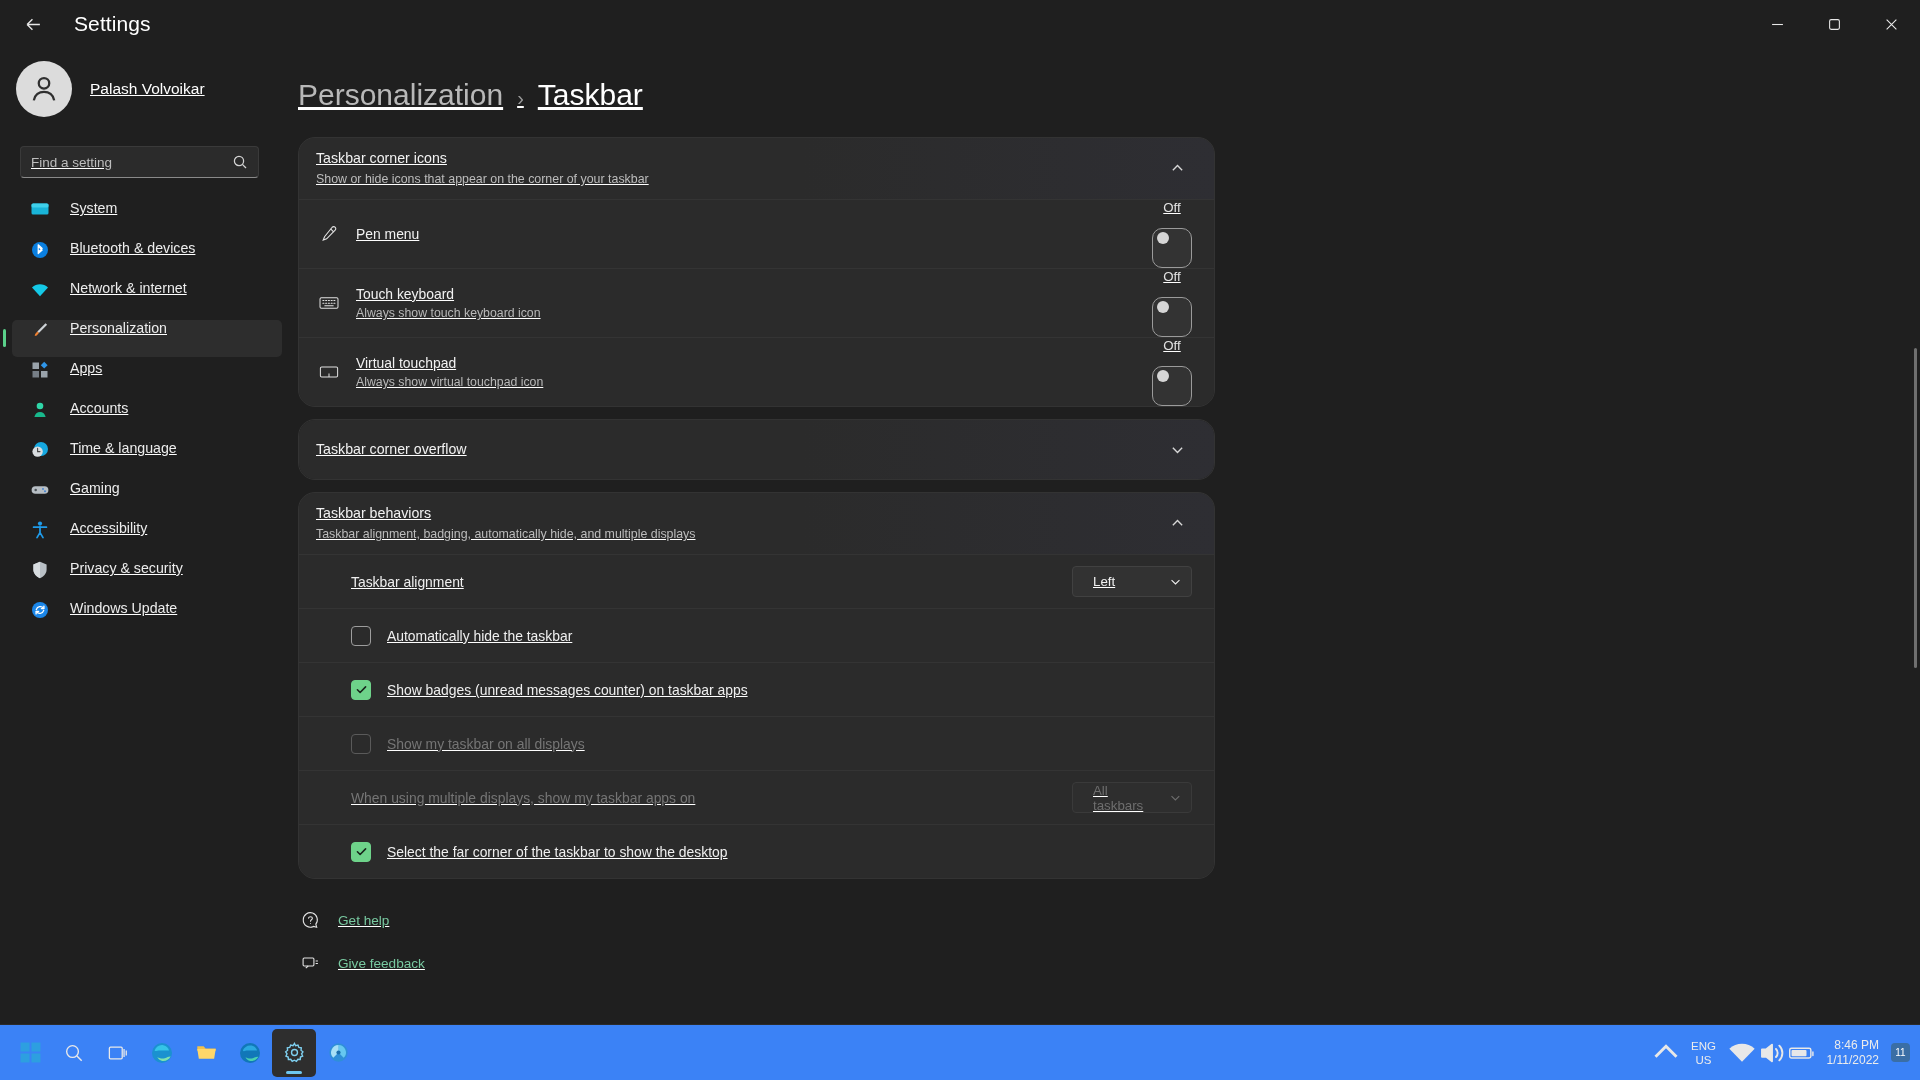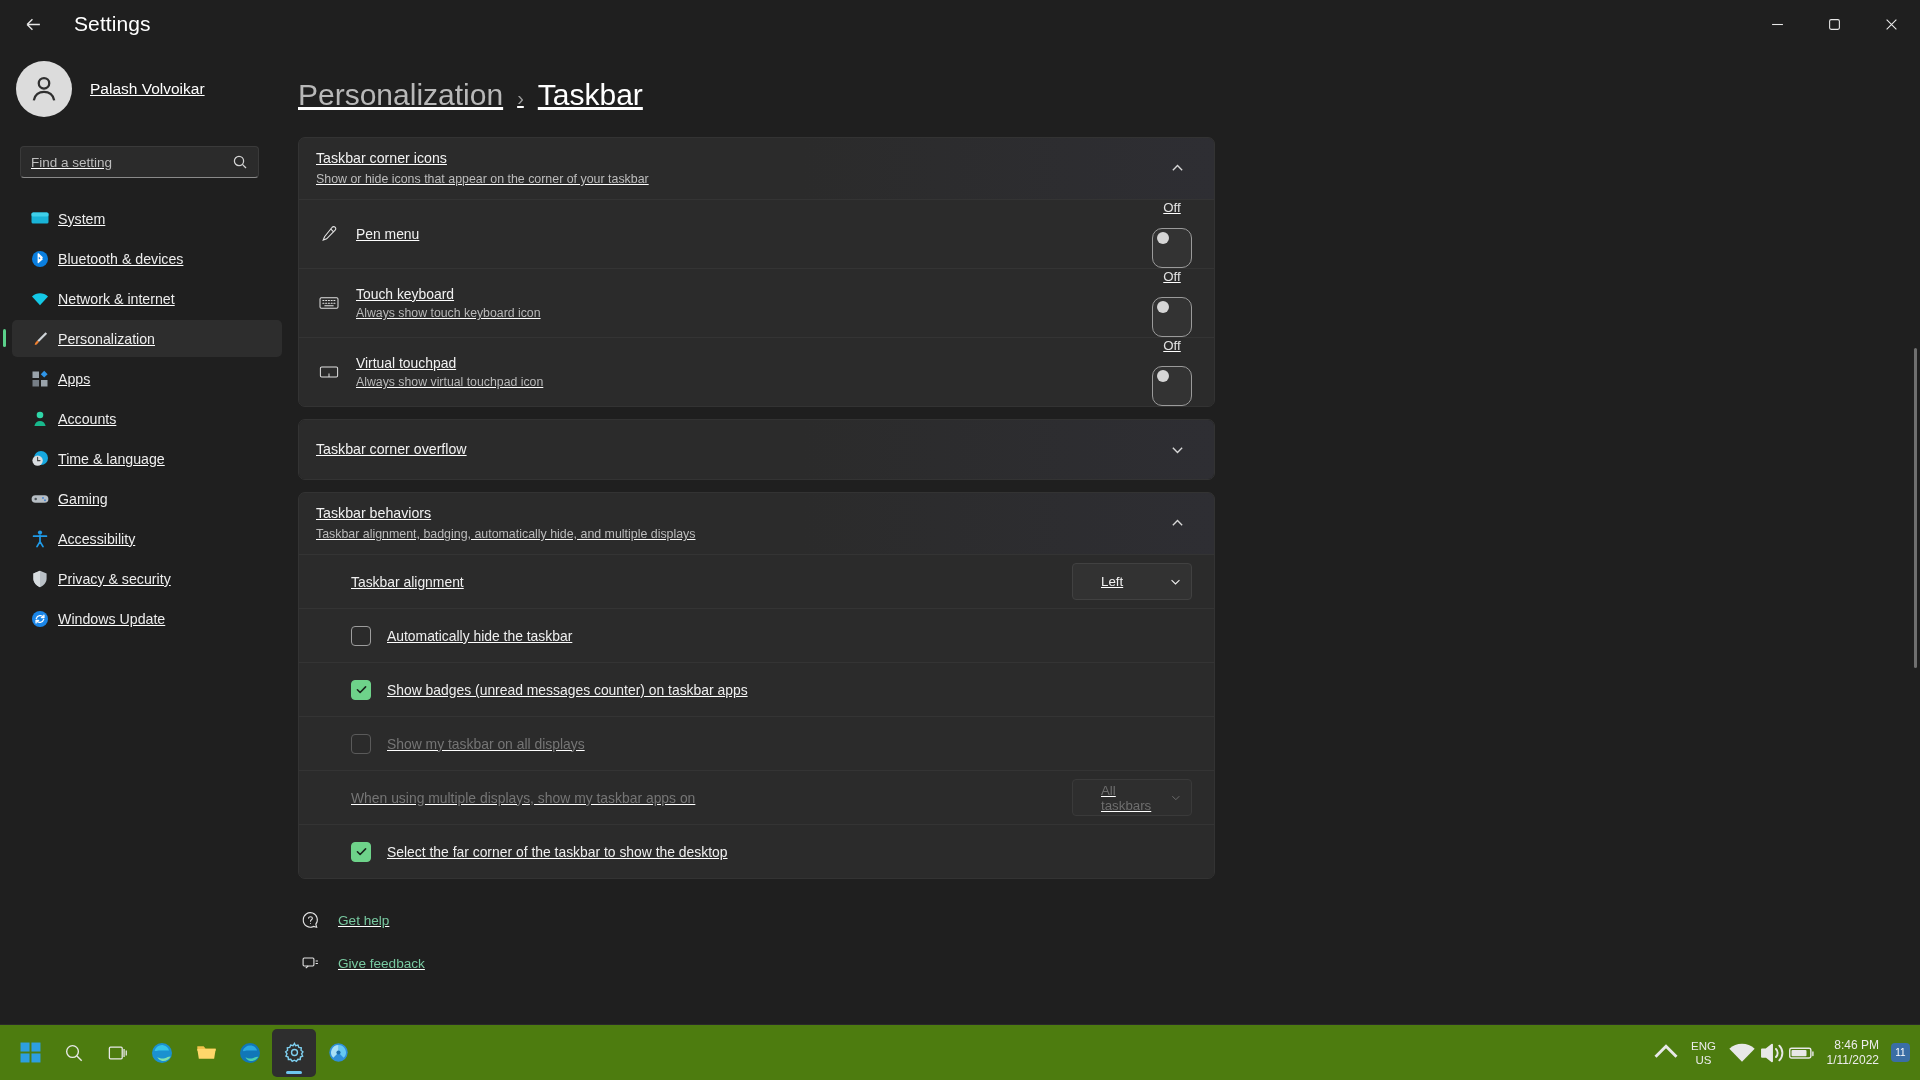--- a/index.html
+++ b/index.html
@@ -32,35 +32,35 @@
   .avatar svg { width:34px; height:34px; }
   .pname { font-size:15.5px; color:#ffffff; }
 
   .searchwrap { margin:24px 0 0 20px; width:239px; height:32px; background:#2b2b2b; border:1px solid #3a3a3a;
                 border-bottom:1px solid #8a8a8a; border-radius:4px; display:flex; align-items:center; padding:0 10px; }
   .searchwrap input { flex:1; background:transparent; border:none; outline:none; color:#c4b5fd; font-size:13.5px; font-family:inherit; }
   .searchwrap input::placeholder { color:#bdbdbd; }
   .searchwrap .sicon { width:16px; height:16px; color:#d4d4d4; display:flex; }
 
   .navlist { margin-top:22px; }
-  .navitem { position:relative; display:flex; align-items:center; gap:8px; height:37px; margin:0 0 3px 12px;
+  .navitem { position:relative; display:flex; gap:20px; height:37px; margin:0 0 3px 12px;
              padding-left:18px; border-radius:5px; font-size:14.2px; color:#ededed; }
   .navitem .nicon { width:20px; height:20px; display:flex; align-items:center; justify-content:center; flex:0 0 20px; }
   .navitem.active { background:#2d2d2d; }
   .navitem.active::before { content:""; position:absolute; left:-9px; top:9px; width:3px; height:18px; background:#5ad18a; border-radius:2px; }
 
   
   .content { flex:1; min-width:0; position:relative; overflow:hidden; padding-right:18px; }
   .crumbs { display:flex; align-items:baseline; gap:14px; padding:30px 0 0 0; margin-left:0; }
   .crumb-a { font-size:30px; color:#b8b8b8; }
   .crumb-sep { font-size:20px; color:#9a9a9a; }
   .crumb-b { font-size:30px; color:#ffffff; }
 
   .cards { margin-top:25px; width:917px; }
-  .card { background:#2b2b2b; border:1px solid #333333; border-radius:7px; overflow:hidden; margin-bottom:12px; }
+  .card { background:#2b2b2b; border:1px solid #333333; border-radius:17px; overflow:hidden; margin-bottom:12px; }
   .card-head { display:flex; align-items:center; min-height:59px; padding:11px 22px 11px 17px;
                background:linear-gradient(90deg,#2b2b2b 0%,#2b2b2b 55%,#2e2e33 100%); }
   .ch-text { flex:1; }
   .ch-title { font-size:14.2px; color:#f2f2f2; line-height:19px; }
   .ch-sub { font-size:12.4px; color:#bcbcbc; margin-top:3px; line-height:17px; }
   .chev { width:30px; height:30px; display:flex; align-items:center; justify-content:center; color:#d8d8d8; }
   .chev svg { width:13px; height:13px; }
 
   .row { display:flex; align-items:center; min-height:54px; padding:0 22px 0 17px; border-top:1px solid #343434; background:#2b2b2b; }
   .row.indent { padding-left:52px; }
@@ -76,35 +76,35 @@
   .toggle { width:40px; height:20px; border-radius:10px; border:1px solid #9b9b9b; background:#333333;
             position:relative; flex:0 0 40px; }
   .toggle .knob { position:absolute; width:12px; height:12px; border-radius:50%; background:#d6d6d6; top:3px; left:4px; }
 
   .cb { width:20px; height:20px; border-radius:4px; border:1px solid #9d9d9d; background:transparent;
         flex:0 0 20px; margin-right:16px; display:flex; align-items:center; justify-content:center; }
   .cb.checked { background:#6ed38a; border-color:#6ed38a; }
   .cb.checked svg { width:13px; height:13px; color:#18251c; }
   .cb.dis { border-color:#5a5a5a; }
 
-  .select { height:37px; min-width:120px; background:#323232; border:1px solid #414141; border-radius:4px;
-            display:flex; align-items:center; justify-content:space-between; padding:0 10px 0 28px; gap:10px;
+  .select { height:31px; min-width:120px; background:#323232; border:1px solid #414141; border-radius:4px;
+            display:flex; align-items:center; justify-content:space-between; padding:0 10px 0 20px; gap:10px;
             font-size:13.3px; color:#f0f0f0; }
   .select.dis { color:#6e6e6e; background:#2e2e2e; border-color:#3a3a3a; }
   .select svg { width:11px; height:11px; }
 
   .footer { margin-top:26px; margin-left:2px; }
   .flink { display:flex; align-items:center; gap:18px; height:31px; margin-bottom:12px; }
   .flink .fi { width:20px; height:20px; color:#e4e4e4; display:flex; align-items:center; justify-content:center; }
   .flink .ft { font-size:13.6px; color:#78c8a0; }
 
   .scrollbar { position:absolute; right:3px; top:300px; width:3px; height:320px; background:#6f6f6f; border-radius:2px; }
 
   
-  .taskbar { height:56px; flex:0 0 56px; background:#4d7c0f; display:flex; align-items:center;
+  .taskbar { height:56px; flex:0 0 56px; background:#3b82f6; display:flex; align-items:center;
              border-top:1px solid #2a2a2a; position:relative; }
   .tb-left { display:flex; align-items:center; gap:0; margin-left:8px; }
   .tbi { width:44px; height:48px; display:flex; align-items:center; justify-content:center; position:relative; border-radius:5px; }
   .tbi.activeapp { background:#2e2e2e; }
   .tbi.activeapp::after { content:""; position:absolute; bottom:3px; left:50%; transform:translateX(-50%);
                           width:16px; height:3px; background:#6ec6f0; border-radius:2px; }
   .tray { position:absolute; right:0; display:flex; align-items:center; gap:0; height:56px; padding-right:6px; }
   .tray-ico { width:30px; height:48px; display:flex; align-items:center; justify-content:center; color:#e8e8e8; }
   .lang { display:flex; flex-direction:column; align-items:center; justify-content:center; width:46px; line-height:14px; }
   .lang span { font-size:11.5px; color:#ececec; }

